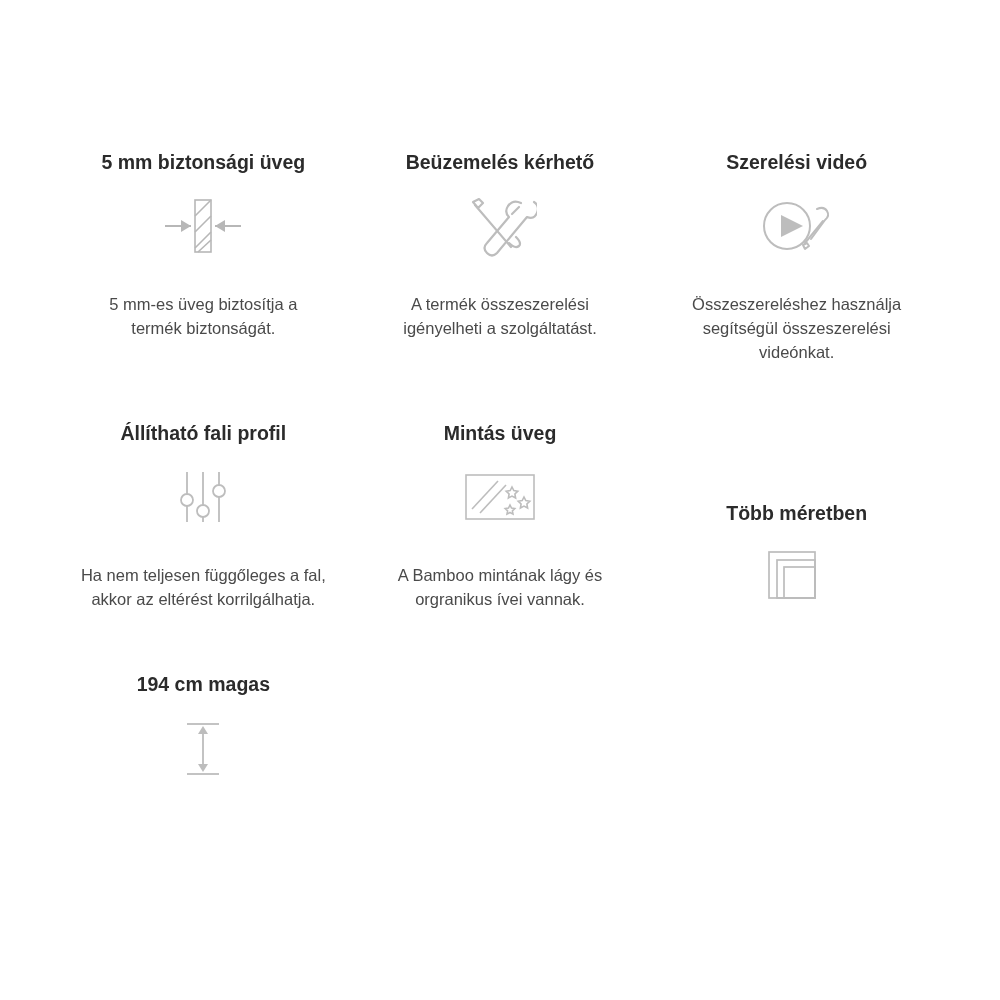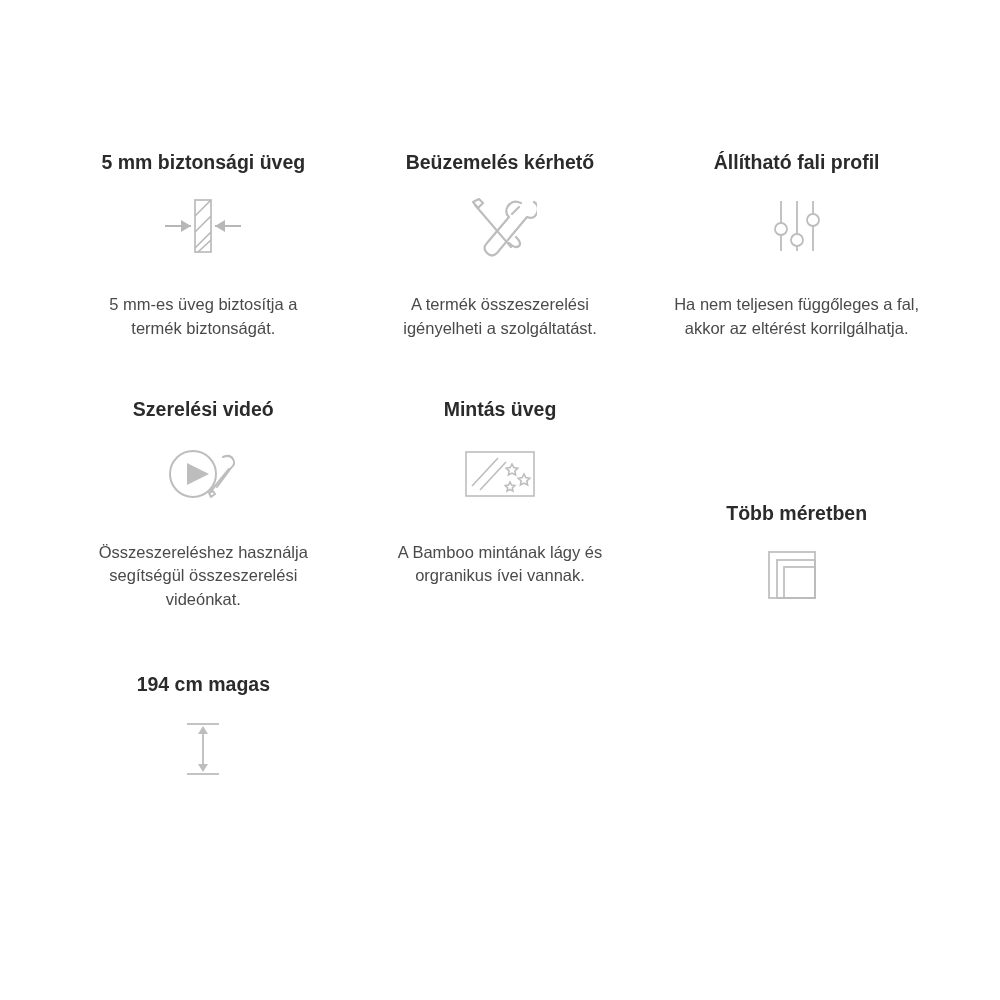--- a/index.html
+++ b/index.html
@@ -97,51 +97,51 @@
             <path d="M46 50 q6 6 10 3 q3 -3 -3 -9"></path>
             <path d="M58 10 q-8 -4 -13 3 q-4 6 1 11 L24 50 q-5 5 0 10 q5 5 10 0 L64 24 q7 3 10 -4 q3 -7 -3 -11"></path>
             <path d="M56 14 l-7 7"></path>
           </g>
         </svg>
       </div>
       <p class="feature-desc">A termék összeszerelési igényelheti a szolgáltatást.</p>
     </div>
 
 
+    <div class="feature col-1">
+      <h3 class="feature-title">Szerelési videó</h3>
+      <div class="feature-icon">
+        <svg width="84" height="66" viewBox="0 0 84 66">
+          <g stroke="#bdbdbd" fill="none" stroke-width="2" stroke-linecap="round" stroke-linejoin="round">
+            <circle cx="32" cy="33" r="23"></circle>
+            <path d="M26 22 L48 33 L26 44 Z" fill="#bdbdbd" stroke="none"></path>
+            <path d="M50 50 L68 28"></path>
+            <path d="M48 52 l4 -2 l2 3 l-4 3 z"></path>
+            <path d="M62 16 q7 -3 10 2 q3 5 -2 9 L56 46"></path>
+          </g>
+        </svg>
+      </div>
+      <p class="feature-desc">Összeszereléshez használja segítségül összeszerelési videónkat.</p>
+    </div>
+
     <div class="feature col-2">
       <h3 class="feature-title">Állítható fali profil</h3>
       <div class="feature-icon">
         <svg width="84" height="66" viewBox="0 0 84 66">
           <g stroke="#bdbdbd" fill="none" stroke-width="1.8">
             <line x1="26" y1="8" x2="26" y2="58"></line>
             <line x1="42" y1="8" x2="42" y2="58"></line>
             <line x1="58" y1="8" x2="58" y2="58"></line>
             <circle cx="26" cy="36" r="6" fill="#ffffff"></circle>
             <circle cx="42" cy="47" r="6" fill="#ffffff"></circle>
             <circle cx="58" cy="27" r="6" fill="#ffffff"></circle>
           </g>
         </svg>
       </div>
       <p class="feature-desc">Ha nem teljesen függőleges a fal, akkor az eltérést korrilgálhatja.</p>
-    </div>
-
-    <div class="feature col-1">
-      <h3 class="feature-title">Szerelési videó</h3>
-      <div class="feature-icon">
-        <svg width="84" height="66" viewBox="0 0 84 66">
-          <g stroke="#bdbdbd" fill="none" stroke-width="2" stroke-linecap="round" stroke-linejoin="round">
-            <circle cx="32" cy="33" r="23"></circle>
-            <path d="M26 22 L48 33 L26 44 Z" fill="#bdbdbd" stroke="none"></path>
-            <path d="M50 50 L68 28"></path>
-            <path d="M48 52 l4 -2 l2 3 l-4 3 z"></path>
-            <path d="M62 16 q7 -3 10 2 q3 5 -2 9 L56 46"></path>
-          </g>
-        </svg>
-      </div>
-      <p class="feature-desc">Összeszereléshez használja segítségül összeszerelési videónkat.</p>
     </div>
 
     <div class="feature col-3">
       <h3 class="feature-title">Mintás üveg</h3>
       <div class="feature-icon">
         <svg width="92" height="64" viewBox="0 0 92 64">
           <g stroke="#bdbdbd" fill="none" stroke-width="1.6">
             <rect x="12" y="10" width="68" height="44"></rect>
             <line x1="18" y1="44" x2="44" y2="16"></line>
             <line x1="26" y1="48" x2="52" y2="20"></line>

